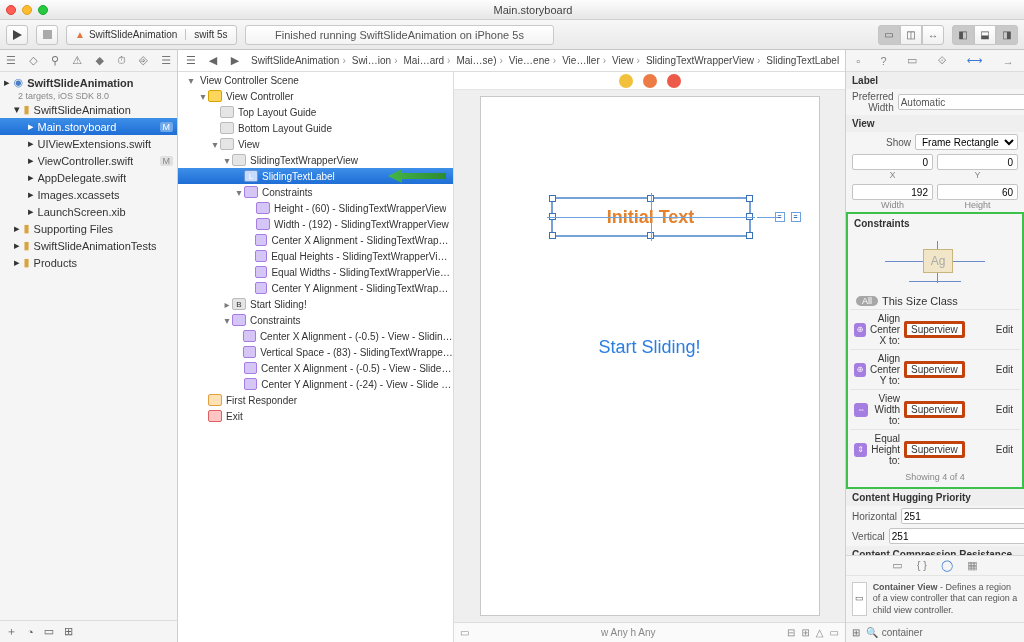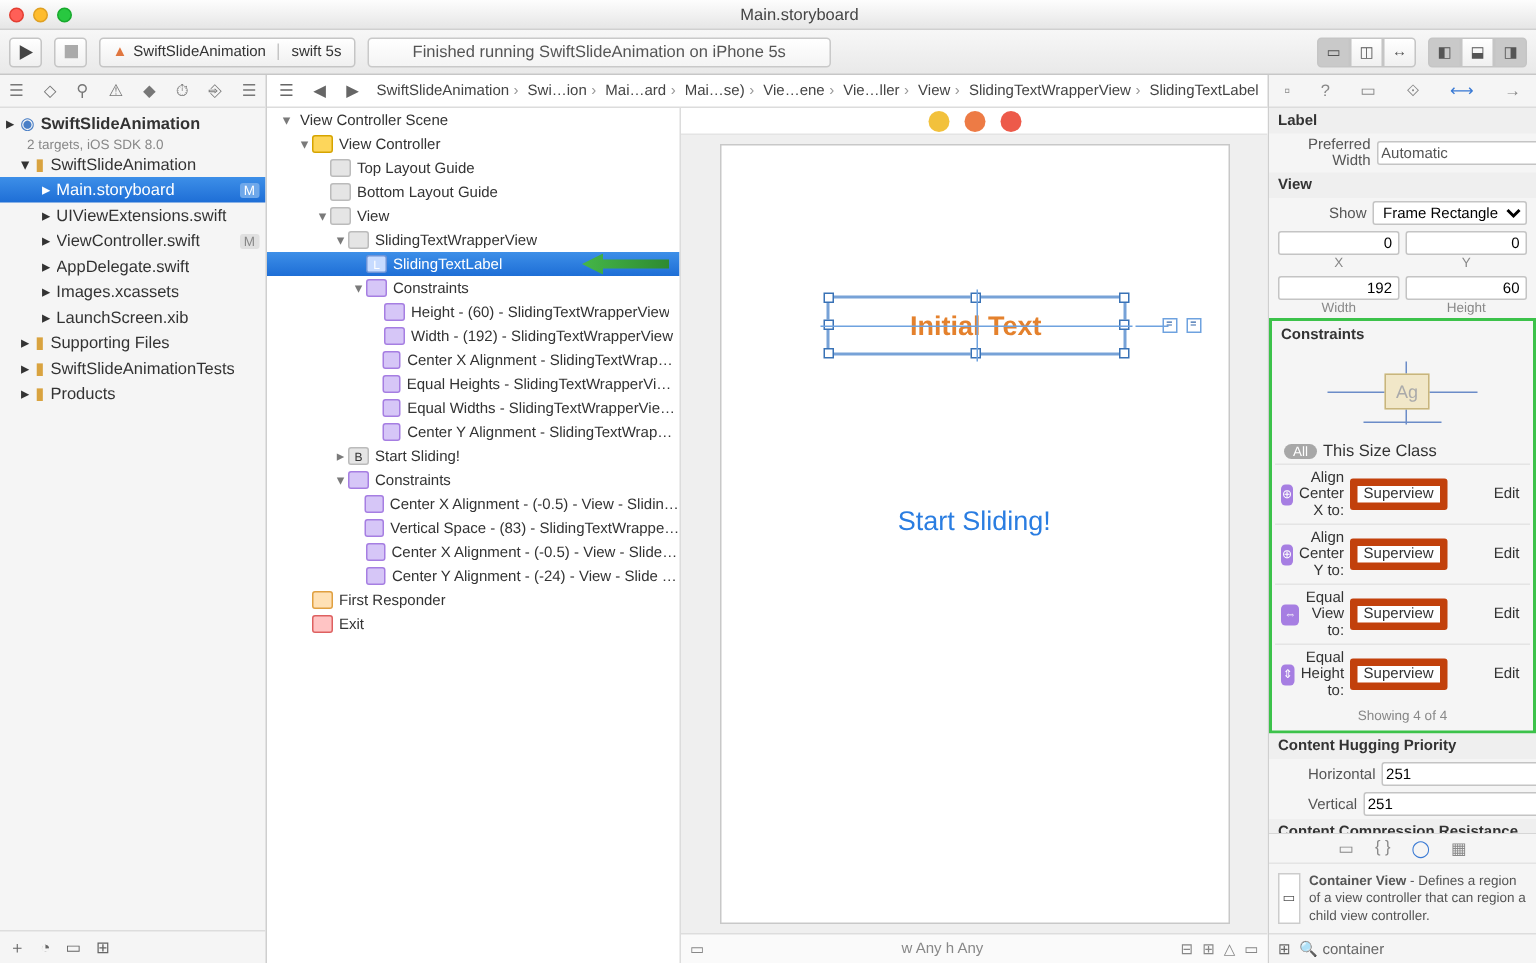--- a/index.html
+++ b/index.html
@@ -89,40 +89,40 @@
   .canvas-bottom .mid{flex:1;text-align:center;}
   .canvas-bottom .grp{display:flex;gap:6px;}
 
   
   .inspector { width:178px; background:#f5f5f5; display:flex; flex-direction:column;}
   .insptabs { height:22px; display:flex; align-items:center; justify-content:space-around; border-bottom:1px solid #dcdcdc;}
   .insptabs span{color:#888;cursor:pointer;font-size:11px;}
   .inspb { flex:1; overflow:auto;}
   .section-hdr{padding:3px 6px;font-weight:600;font-size:10px;color:#333;background:#efefef;}
   .field { display:flex; align-items:center; padding:2px 6px; gap:4px; font-size:10px;}
-  .field label{width:60px; text-align:right; color:#555;margin-left:20px;}
+  .field label{width:60px; text-align:right; color:#555;}
   .field input, .field select{flex:1; height:16px; border:1px solid #c4c4c4; border-radius:2px; font-size:10px; padding:0 2px; background:#fff;}
   .pair{display:flex;gap:4px;padding:2px 6px;}
   .pair .col{flex:1;text-align:center;}
   .pair input{width:100%;height:16px;border:1px solid #c4c4c4;border-radius:2px;text-align:right;padding:0 4px;font-size:10px;}
   .pair .lbl{font-size:9px;color:#888;}
 
   .constraints-box{border:2px solid #3cc24a; margin:0; padding:2px;}
   .diagwrap{display:flex;justify-content:center;padding:6px 0;}
   .diag{width:100px;height:50px;position:relative;}
   .diag .ag{position:absolute;left:38px;top:12px;width:30px;height:24px;background:#f1e7c8;display:flex;align-items:center;justify-content:center;color:#aaa;font-size:12px;border:1px solid #c8b57d;}
   .diag .hl{position:absolute;height:1px;background:#6b8cc8;}
   .diag .vl{position:absolute;width:1px;background:#6b8cc8;}
   .pillrow{display:flex;align-items:center;gap:4px;padding:2px 6px;}
   .pill{background:#a7a7a7;color:#fff;border-radius:8px;padding:0 6px;font-size:9px;}
   .crow{display:flex;align-items:center;padding:3px 4px;gap:4px;font-size:10px;border-top:1px solid #e4e4e4;}
   .crow .cicon{width:14px;height:14px;border-radius:3px;display:flex;align-items:center;justify-content:center;font-size:8px;color:#fff;}
   .crow .cicon.purple{background:#a67ee2;}
   .crow .textr{flex:1;text-align:right;}
-  .crow .sv{border:5px solid #c2410c;border-radius:2px;padding:0 4px;background:#fff;color:#333;}
+  .crow .sv{border:3px solid #c2410c;border-radius:2px;padding:0 4px;background:#fff;color:#333;}
   .crow .edit{font-size:10px;color:#333;cursor:pointer;padding:0 3px;margin-left:24px;}
   .showing{text-align:center;font-size:9px;color:#888;padding:3px;}
   .lib{border-top:1px solid #d6d6d6;}
   .libtabs{display:flex;justify-content:center;gap:14px;padding:3px;color:#888;}
   .libitem{display:flex;gap:6px;padding:6px;border-top:1px solid #e4e4e4;background:#f5f5f5;font-size:9px;color:#555;line-height:1.25;}
   .libitem .cube{width:34px;height:34px;border:1px solid #ccc;background:#fff;display:flex;align-items:center;justify-content:center;}
   .libfilter{height:20px;border-top:1px solid #ddd;display:flex;align-items:center;gap:6px;padding:0 6px;color:#666;font-size:10px;}
 
   svg{display:block;}
 </style>
@@ -487,21 +487,21 @@
             <span class="edit">Edit</span>
           </div>
         <div class="crow">
             <span class="cicon purple">⊕</span>
             <span class="textr">Align Center Y to:</span>
             <span class="sv">Superview</span>
             <span class="edit">Edit</span>
           </div>
         <div class="crow">
             <span class="cicon purple">⇔</span>
-            <span class="textr">Equal View to:</span>
+            <span class="textr">View Width to:</span>
             <span class="sv">Superview</span>
             <span class="edit">Edit</span>
           </div>
         <div class="crow">
             <span class="cicon purple">⇕</span>
             <span class="textr">Equal Height to:</span>
             <span class="sv">Superview</span>
             <span class="edit">Edit</span>
           </div>
         <div class="showing">Showing 4 of 4</div>

